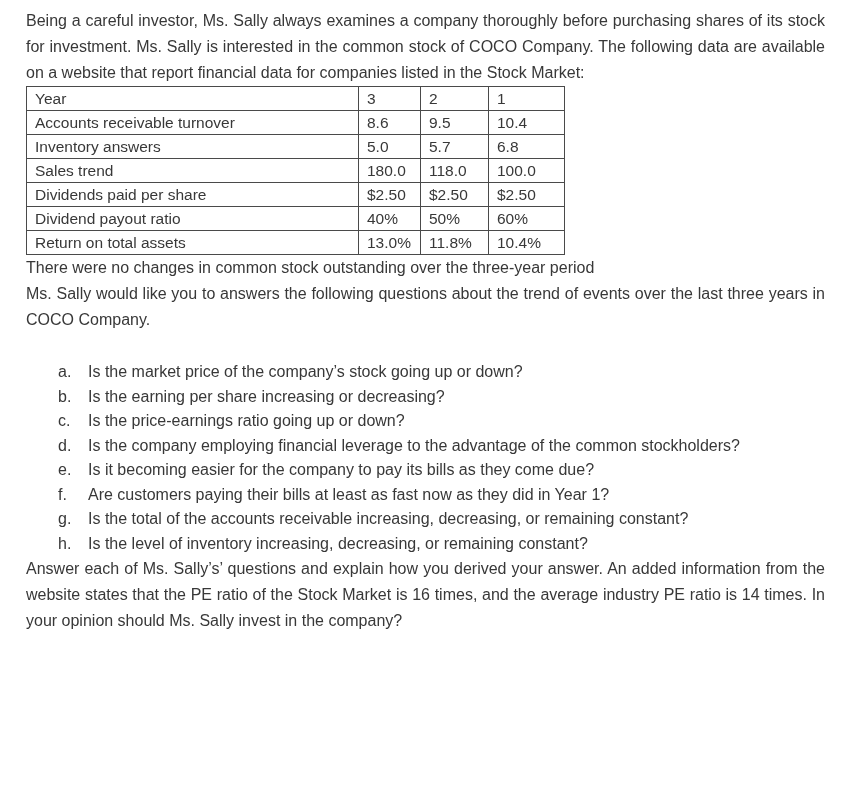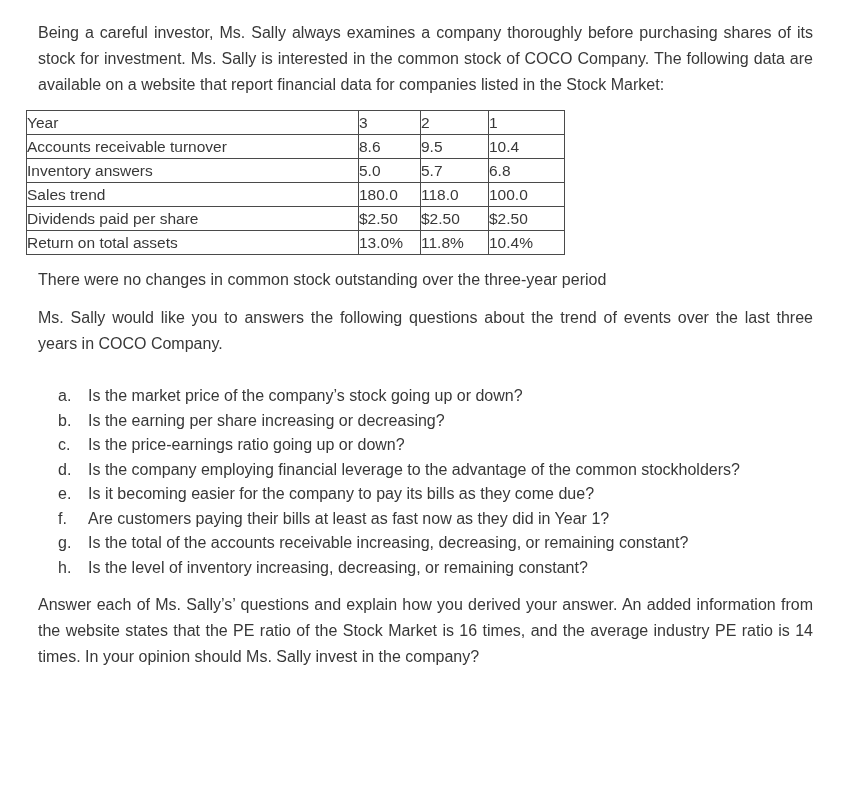--- a/index.html
+++ b/index.html
@@ -12,31 +12,31 @@
     color: #383838;
     overflow: hidden;
   }
   .page {
     padding: 8px 26px 0 26px;
   }
   p.para {
     font-size: 16px;
     line-height: 26px;
     text-align: justify;
-    margin: 12px;
+    margin: 0;
   }
   .intro { margin-bottom: 16px; }
   table.data-table {
     border-collapse: collapse;
     font-size: 15.5px;
     color: #383838;
   }
   table.data-table td {
     border: 1px solid #4a4a4a;
-    padding: 0 0;
+    padding: 0 8px;
     height: 24px;
     vertical-align: middle;
     white-space: nowrap;
   }
   td.row-label { width: 332px; }
   td.c1 { width: 62px; }
   td.c2 { width: 68px; }
   td.c3 { width: 76px; }
   .note { margin-top: 26px; }
   .request { margin-top: 26px; }
@@ -86,20 +86,26 @@
       <td class="c2">118.0</td>
       <td class="c3">100.0</td>
     </tr>
     <tr>
       <td class="row-label">Dividends paid per share</td>
       <td class="c1">$2.50</td>
       <td class="c2">$2.50</td>
       <td class="c3">$2.50</td>
     </tr>
     <tr>
+      <td class="row-label">Dividend payout ratio</td>
+      <td class="c1">40%</td>
+      <td class="c2">50%</td>
+      <td class="c3">60%</td>
+    </tr>
+    <tr>
       <td class="row-label">Return on total assets</td>
       <td class="c1">13.0%</td>
       <td class="c2">11.8%</td>
       <td class="c3">10.4%</td>
     </tr>
   </tbody>
     </table>
 
   <p class="para note">There were no changes in common stock outstanding over the three-year period</p>
 

